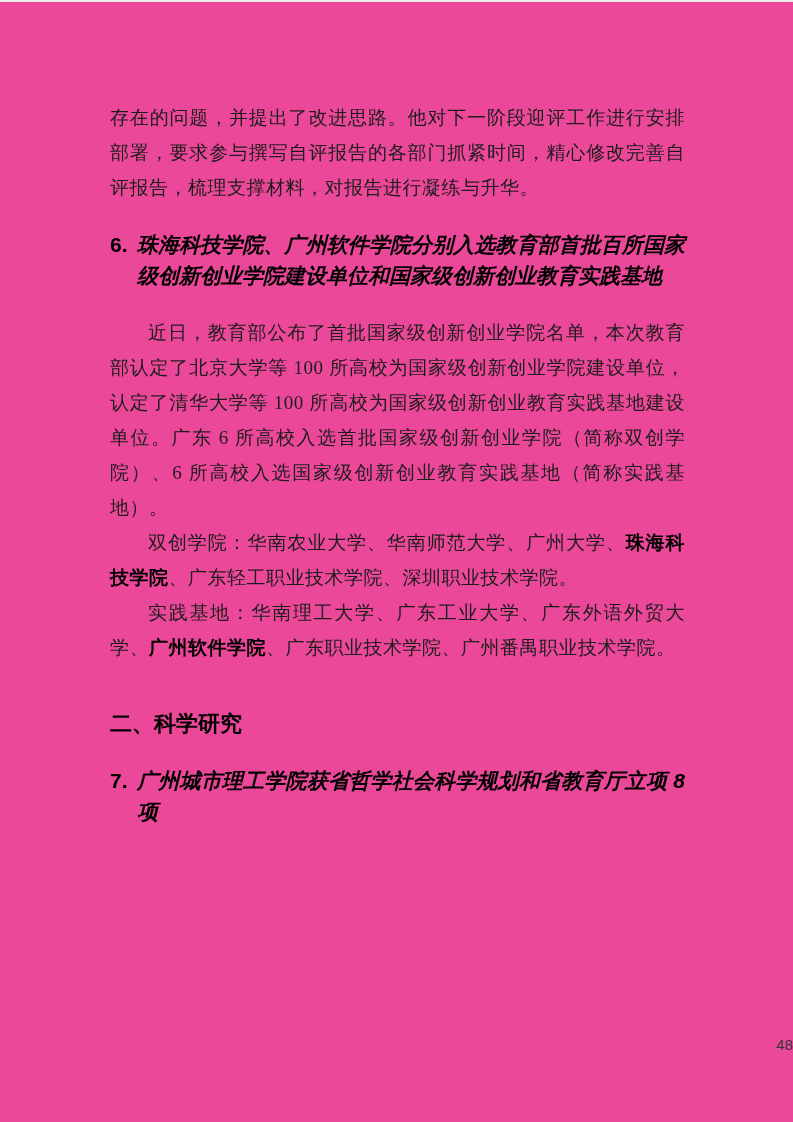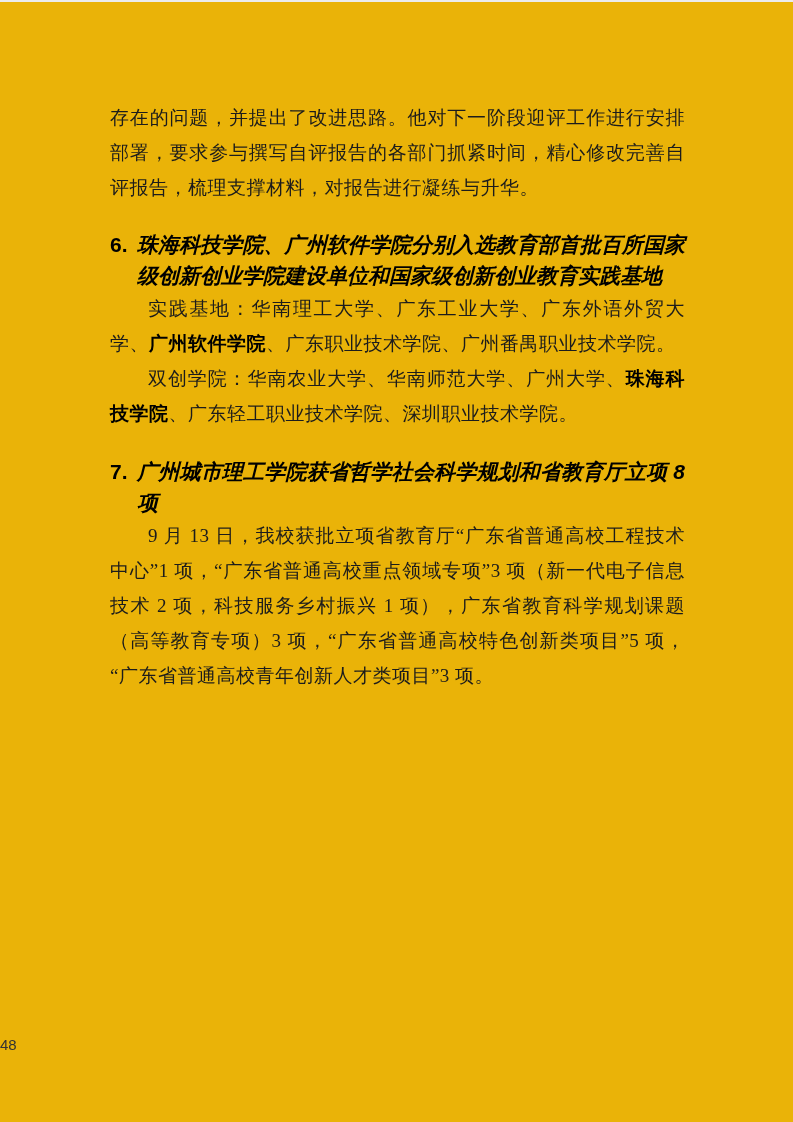--- a/index.html
+++ b/index.html
@@ -4,21 +4,21 @@
 <style>
   html, body {
     margin: 0;
     padding: 0;
     background: #ffffff;
   }
   .page {
     position: relative;
     width: 793px;
     height: 1122px;
-    background: #eab308;
+    background: #ec4899;
     box-sizing: border-box;
     padding: 98px 108px 0 110px;
     border-top: 2px solid #ececec;
     overflow: hidden;
     font-family: "Liberation Serif", "DejaVu Serif", serif;
     color: #1c1c1c;
   }
   p.body {
     margin: 0;
     font-size: 19px;
@@ -57,47 +57,48 @@
     line-height: 33px;
     color: #000000;
   }
   .heading-item7 { margin: 25px 0 0 0; }
   .para-sep8 { margin-top: 24px !important; }
   .page-footer {
     position: absolute;
     left: 0;
     top: 1034px;
     width: 100%;
-    text-align: left;
+    text-align: right;
     font-family: "Liberation Sans", "DejaVu Sans", sans-serif;
     font-size: 15px;
     color: #333333;
   }
 </style>
 </head>
 <body>
 
 <div class="page">
 
   <p class="body">存在的问题，并提出了改进思路。他对下一阶段迎评工作进行安排部署，要求参与撰写自评报告的各部门抓紧时间，精心修改完善自评报告，梳理支撑材料，对报告进行凝练与升华。</p>
 
   <div class="num-heading heading-item6">
     <span class="hnum">6.</span>
     <span class="htext">珠海科技学院、广州软件学院分别入选教育部首批百所国家级创新创业学院建设单位和国家级创新创业教育实践基地</span>
   </div>
 
+  <p class="body indent para-announcement">近日，教育部公布了首批国家级创新创业学院名单，本次教育部认定了北京大学等 100 所高校为国家级创新创业学院建设单位，认定了清华大学等 100 所高校为国家级创新创业教育实践基地建设单位。广东 6 所高校入选首批国家级创新创业学院（简称双创学院）、6 所高校入选国家级创新创业教育实践基地（简称实践基地）。</p>
+
+  <p class="body indent"><span>双创学院：华南农业大学、华南师范大学、广州大学、</span><span class="bold-inline">珠海科技学院</span><span>、广东轻工职业技术学院、深圳职业技术学院。</span></p>
 
   <p class="body indent"><span>实践基地：华南理工大学、广东工业大学、广东外语外贸大学、</span><span class="bold-inline">广州软件学院</span><span>、广东职业技术学院、广州番禺职业技术学院。</span></p>
 
-  <p class="body indent"><span>双创学院：华南农业大学、华南师范大学、广州大学、</span><span class="bold-inline">珠海科技学院</span><span>、广东轻工职业技术学院、深圳职业技术学院。</span></p>
-
+  <h2 class="section-heading">二、科学研究</h2>
 
   <div class="num-heading heading-item7">
     <span class="hnum">7.</span>
     <span class="htext">广州城市理工学院获省哲学社会科学规划和省教育厅立项 8 项</span>
   </div>
 
 
-  <p class="body indent">9 月 13 日，我校获批立项省教育厅“广东省普通高校工程技术中心”1 项，“广东省普通高校重点领域专项”3 项（新一代电子信息技术 2 项，科技服务乡村振兴 1 项），广东省教育科学规划课题（高等教育专项）3 项，“广东省普通高校特色创新类项目”5 项，“广东省普通高校青年创新人才类项目”3 项。</p>
 
   <div class="page-footer">48</div>
 
 </div>
 
 </body></html>

